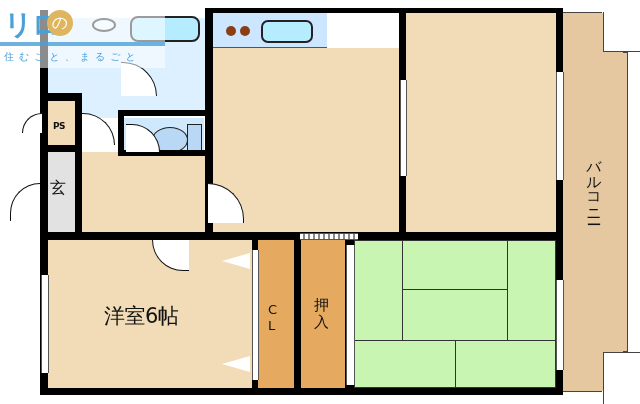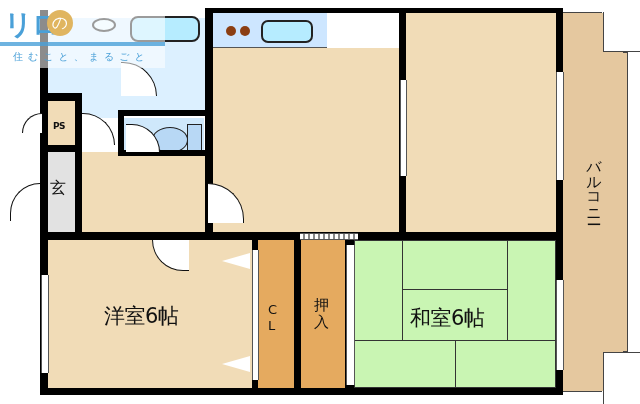--- a/index.html
+++ b/index.html
@@ -15,21 +15,21 @@
   .balcony { background: #e5c89f; }
   .label { position: absolute; color: #111; white-space: nowrap; font-family: "DejaVu Sans", sans-serif; letter-spacing: -0.5px; }
   .window { position: absolute; background: #fff; border-left: 1px solid #555; border-right: 1px solid #555; }
   .window-h { position: absolute; background: #fff; border-top: 1px solid #555; border-bottom: 1px solid #555; }
   .door-arc { position: absolute; background: #fff; border: 1px solid #111; box-sizing: border-box; }
   .tatami { position: absolute; border: 1px solid #333; box-sizing: border-box; }
   .logo { position: absolute; left: 0; top: 0; width: 165px; height: 68px; background: rgba(255,255,255,0.55); }
   .logo-text { position: absolute; left: 4px; top: 6px; font-size: 28px; font-weight: bold; color: #4aa0d8; letter-spacing: -1px; font-family: "DejaVu Sans", sans-serif; }
   .logo-circle { position: absolute; left: 47px; top: 10px; width: 26px; height: 26px; border-radius: 50%; background: #e0b560; color: #fff; font-size: 16px; text-align: center; line-height: 26px; }
   .logo-underline { position: absolute; left: 0; top: 42px; width: 165px; height: 4px; background: #4aa0d8; opacity: 0.8; }
-  .logo-tag { position: absolute; left: 4px; top: 50px; font-size: 10px; color: #4aa0d8; letter-spacing: 5px; margin-left: 9px; }
+  .logo-tag { position: absolute; left: 4px; top: 50px; font-size: 10px; color: #4aa0d8; letter-spacing: 5px; }
 </style>
 </head>
 <body>
 
 <div class="abs" style="left:0;top:0;width:640px;height:404px;">
 
   <div class="abs balcony" style="left:562px;top:12px;width:40px;height:380px;border:1px solid #444;"></div>
   <div class="abs balcony" style="left:598px;top:52px;width:30px;height:300px;border:1px solid #444;border-left:none;"></div>
   <div class="abs balcony" style="left:563px;top:13px;width:60px;height:378px;"></div>
   <div class="abs" style="left:603px;top:12px;width:37px;height:40px;background:#fff;border-bottom:1px solid #444;border-left:1px solid #444;"></div>
@@ -73,21 +73,20 @@
   <div class="label" style="left:314px;top:296px;font-size:15px;">押</div>
   <div class="label" style="left:314px;top:313px;font-size:15px;">入</div>
 
   <div class="abs room-green" style="left:354px;top:240px;width:202px;height:148px;"></div>
   <div class="tatami" style="left:354px;top:240px;width:49px;height:101px;"></div>
   <div class="tatami" style="left:402px;top:240px;width:106px;height:50px;"></div>
   <div class="tatami" style="left:402px;top:289px;width:106px;height:52px;"></div>
   <div class="tatami" style="left:507px;top:240px;width:49px;height:101px;"></div>
   <div class="tatami" style="left:354px;top:340px;width:102px;height:48px;"></div>
   <div class="tatami" style="left:455px;top:340px;width:101px;height:48px;"></div>
-  <div class="label" style="left:410px;top:304px;font-size:21px;">和室6帖</div>
 
   <div class="wall" style="left:40px;top:10px;width:8px;height:384px;"></div>
   <div class="wall" style="left:205px;top:8px;width:358px;height:5px;"></div>
   <div class="wall" style="left:556px;top:8px;width:7px;height:387px;"></div>
   <div class="wall" style="left:40px;top:388px;width:523px;height:7px;"></div>
   <div class="wall" style="left:40px;top:232px;width:516px;height:8px;"></div>
   <div class="wall" style="left:205px;top:8px;width:8px;height:226px;"></div>
   <div class="wall" style="left:399px;top:8px;width:7px;height:226px;"></div>
   <div class="wall" style="left:118px;top:110px;width:88px;height:6px;"></div>
   <div class="wall" style="left:118px;top:150px;width:88px;height:6px;"></div>

